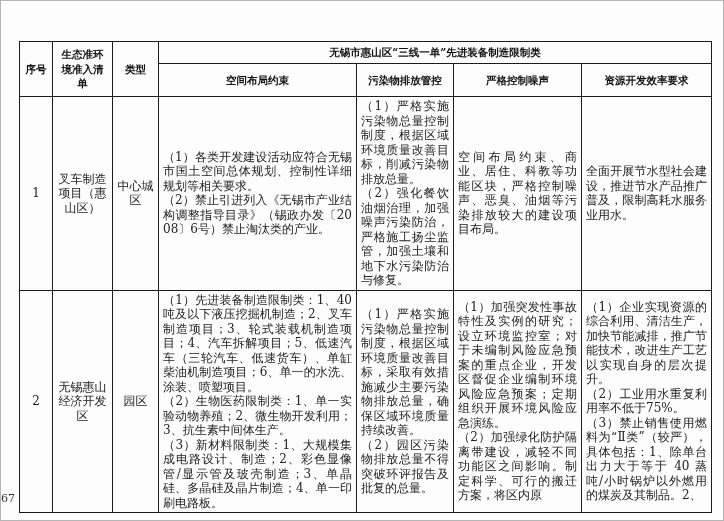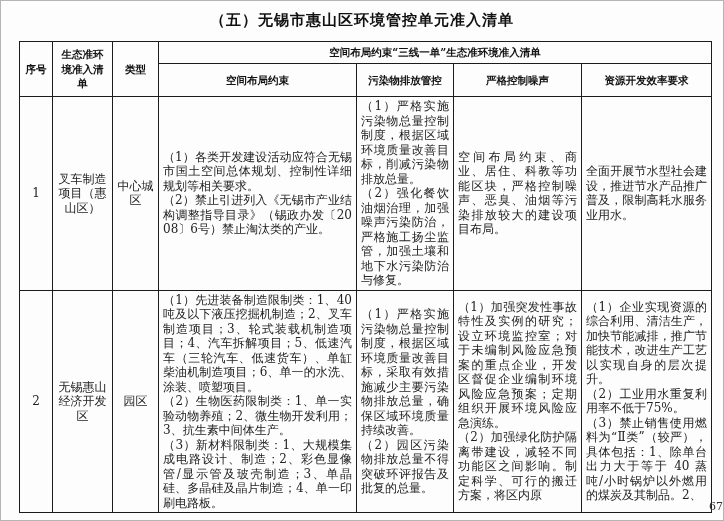--- a/index.html
+++ b/index.html
@@ -64,49 +64,48 @@
     vertical-align: middle;
   }
   .cell-text {
     white-space: pre-wrap;
     word-break: break-all;
   }
   .page-number {
     position: absolute;
     left: 0;
     right: 0;
-    bottom: 7px;
-    text-align: right;
+    bottom: 15px;
+    text-align: left;
     font-size: 11px;
     color: #333;
   }
 </style>
 </head>
 <body>
 
 <div class="page">
 
-  <div class="doc-title">（五）无锡市惠山区环境管控单元准入清单</div>
 
   <table class="main">
     <colgroup>
       <col style="width:33px">
       <col style="width:60px">
       <col style="width:46px">
       <col style="width:198px">
       <col style="width:97px">
       <col style="width:128px">
       <col style="width:130px">
     </colgroup>
     <thead>
       <tr>
         <th rowspan="2">序号</th>
         <th rowspan="2">生态准环境准入清单</th>
         <th rowspan="2">类型</th>
-        <th colspan="4" class="span-title">空间布局约束“三线一单”生态准环境准入清单</th>
+        <th colspan="4" class="span-title">无锡市惠山区“三线一单”先进装备制造限制类</th>
       </tr>
       <tr>
         <th class="subhead">空间布局约束</th>
         <th class="subhead">污染物排放管控</th>
         <th class="subhead">严格控制噪声</th>
         <th class="subhead">资源开发效率要求</th>
       </tr>
     </thead>
     <tbody>
       <tr style="height:192px">

